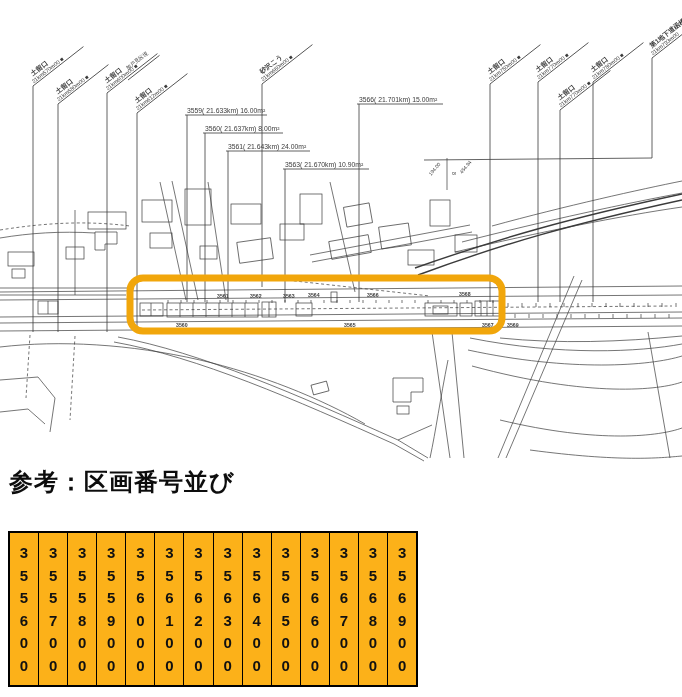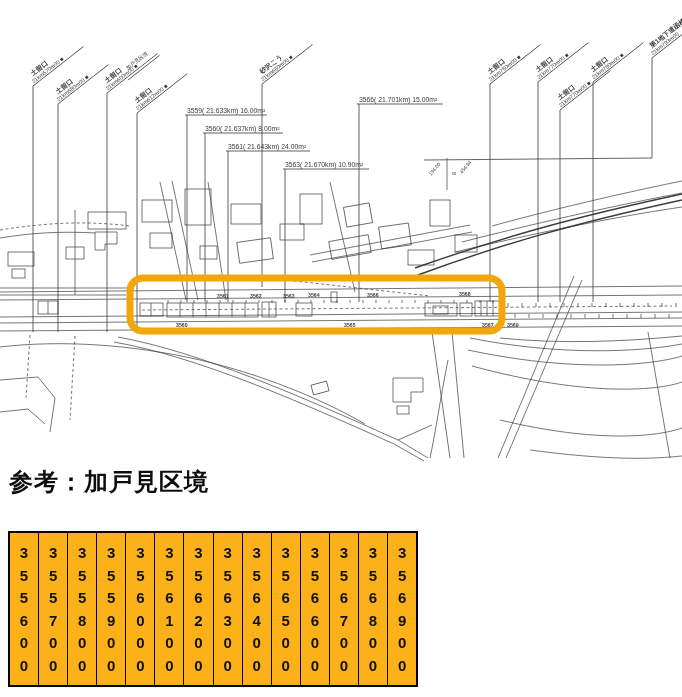--- a/index.html
+++ b/index.html
@@ -331,21 +331,21 @@
         <line x1="424" y1="160" x2="652" y2="158" stroke="#3b3b3b" stroke-width="0.8"></line>
         <line x1="447" y1="158" x2="447" y2="190" stroke="#3b3b3b" stroke-width="0.7"></line>
         <text x="0" y="0" class="junc-text" transform="translate(431,176) rotate(-50)">194.00</text>
         <text x="0" y="0" class="junc-text" transform="translate(462,174) rotate(-50)">454.94</text>
         <text x="0" y="0" class="junc-text" transform="translate(452,172) rotate(90)">8</text>
       </g>
 
     <rect id="hl-rect" x="130" y="278" width="372" height="53" rx="13" ry="13" fill="none" stroke="#F1A60B" stroke-width="7"></rect>
   </svg>
 
-  <div class="ref-title">参考：加戸見区境</div>
+  <div class="ref-title">参考：区画番号並び</div>
 
   <div class="ref-table" id="ref-table" style="background: rgb(252, 177, 25); border-color: rgb(0, 0, 0);">
       <div class="ref-col" style="border-color: rgb(0, 0, 0);">
         <div class="ref-digit" style="color: rgb(17, 17, 17);">3</div>
         <div class="ref-digit" style="color: rgb(17, 17, 17);">5</div>
         <div class="ref-digit" style="color: rgb(17, 17, 17);">5</div>
         <div class="ref-digit" style="color: rgb(17, 17, 17);">6</div>
         <div class="ref-digit" style="color: rgb(17, 17, 17);">0</div>
         <div class="ref-digit" style="color: rgb(17, 17, 17);">0</div>
       </div>

